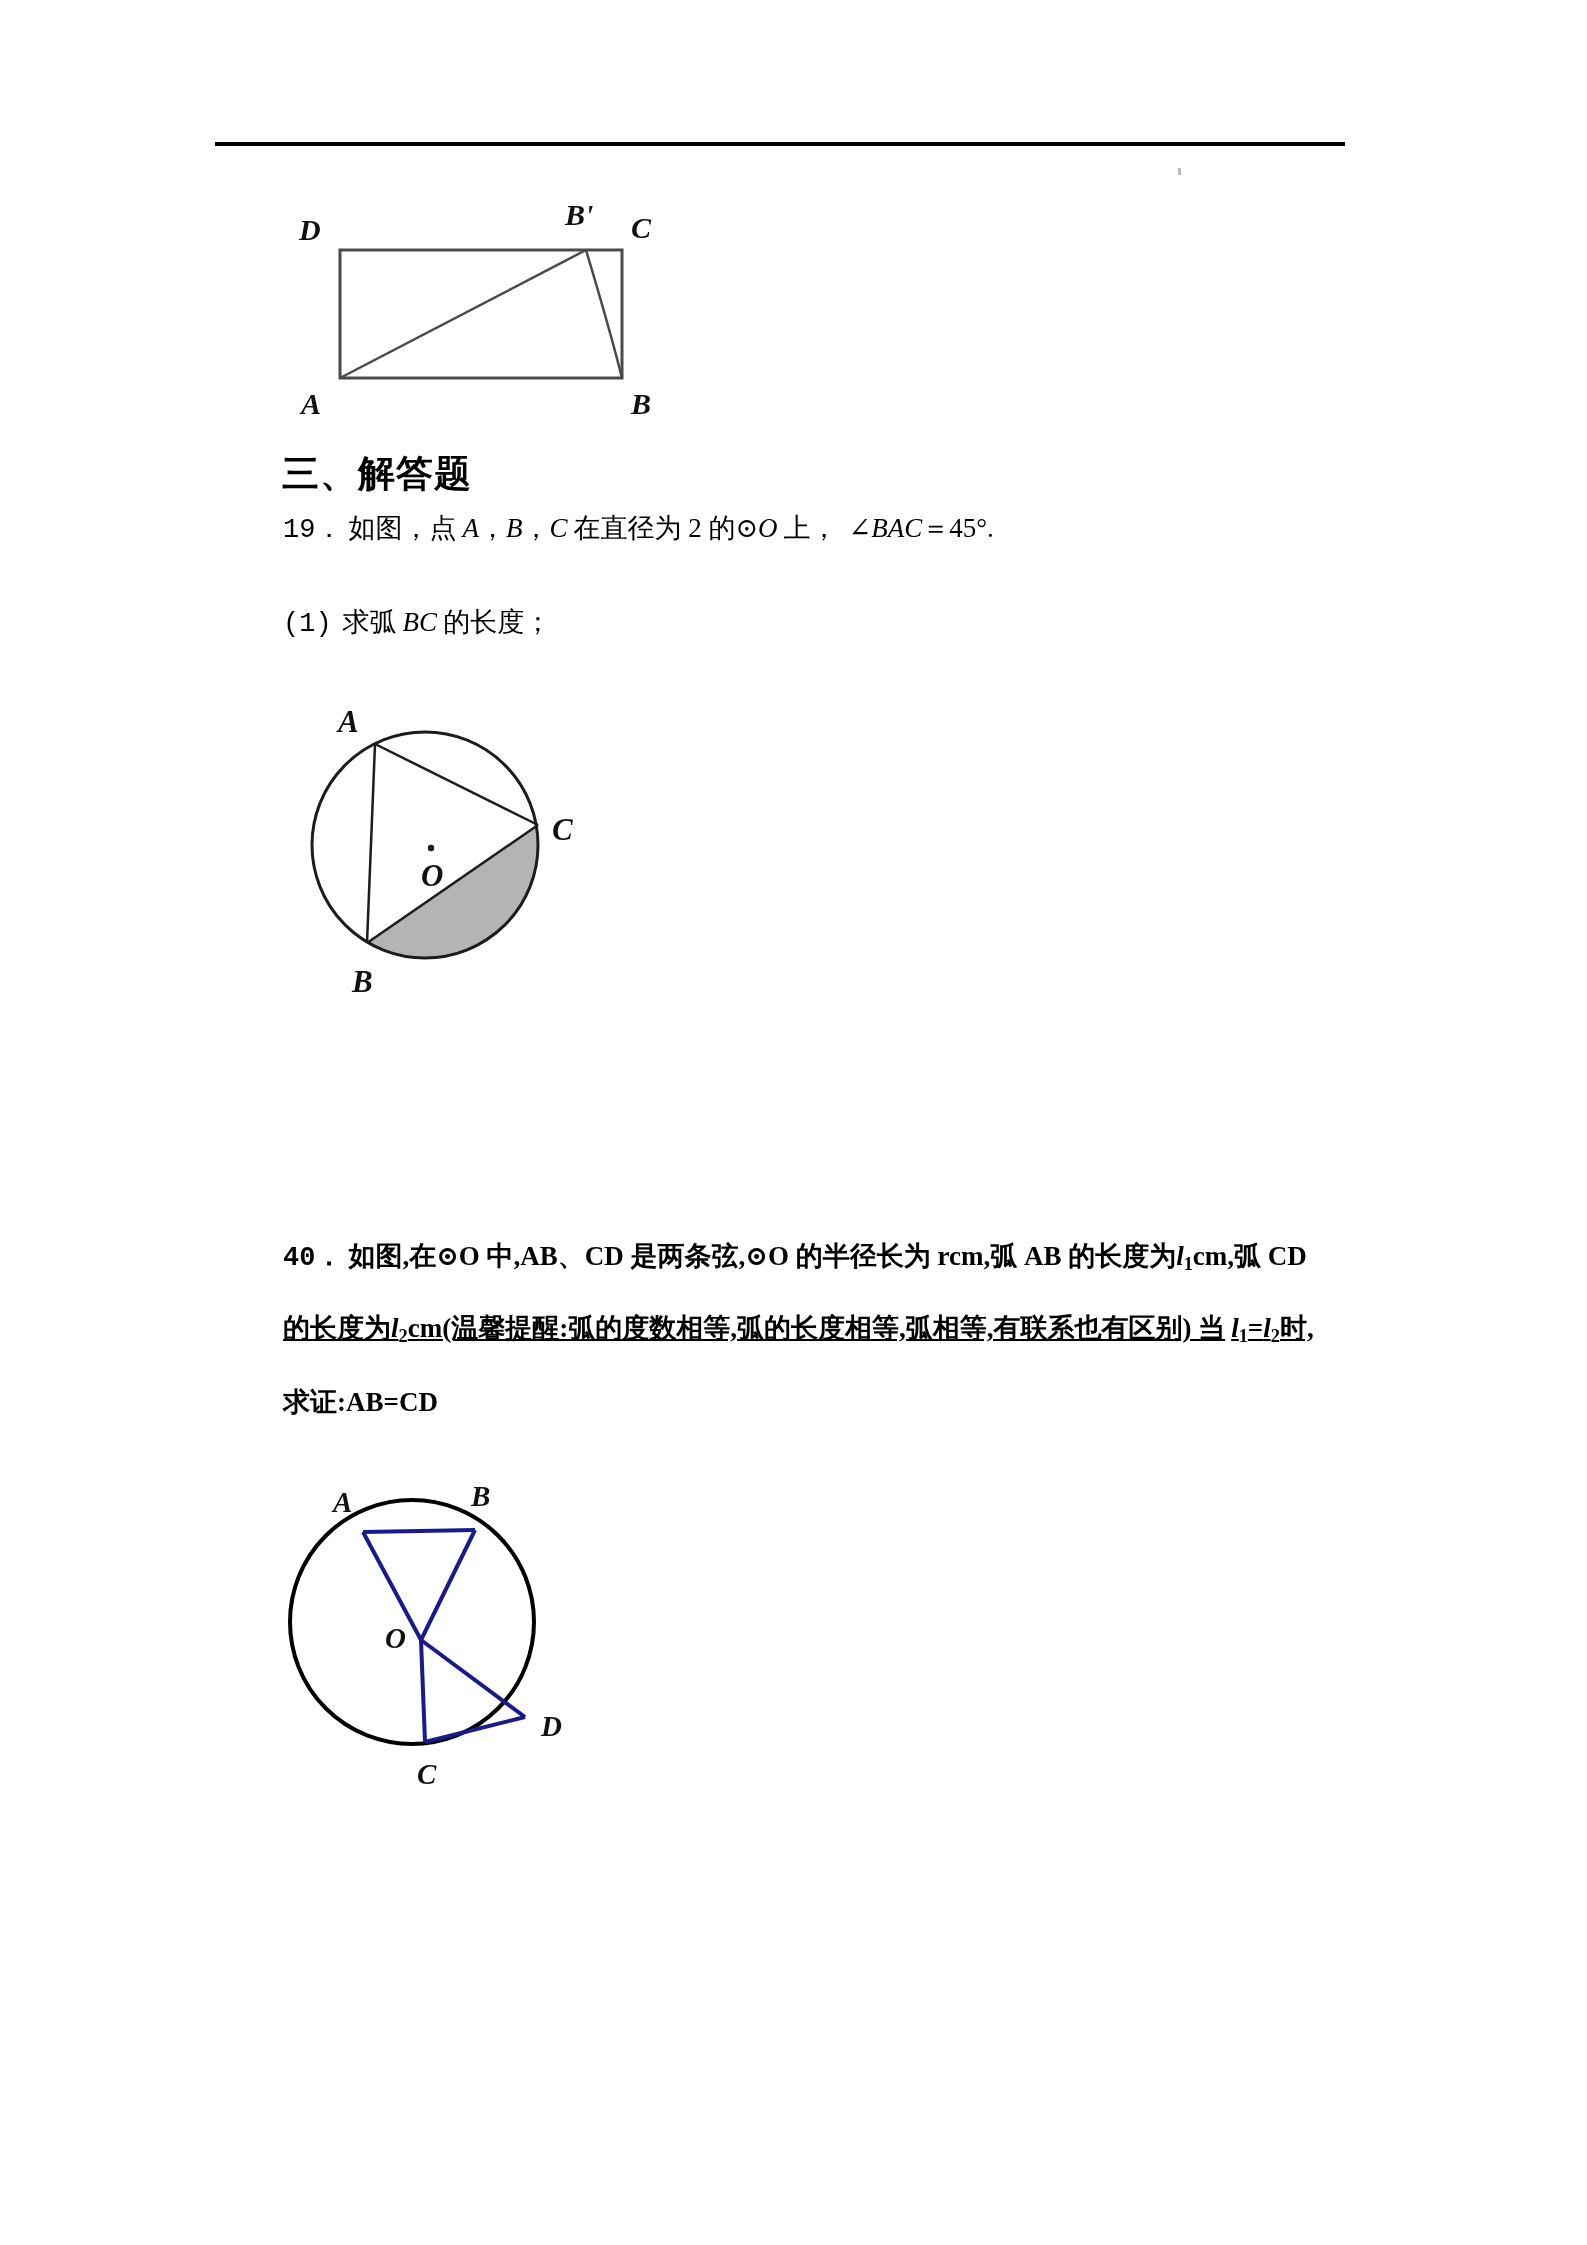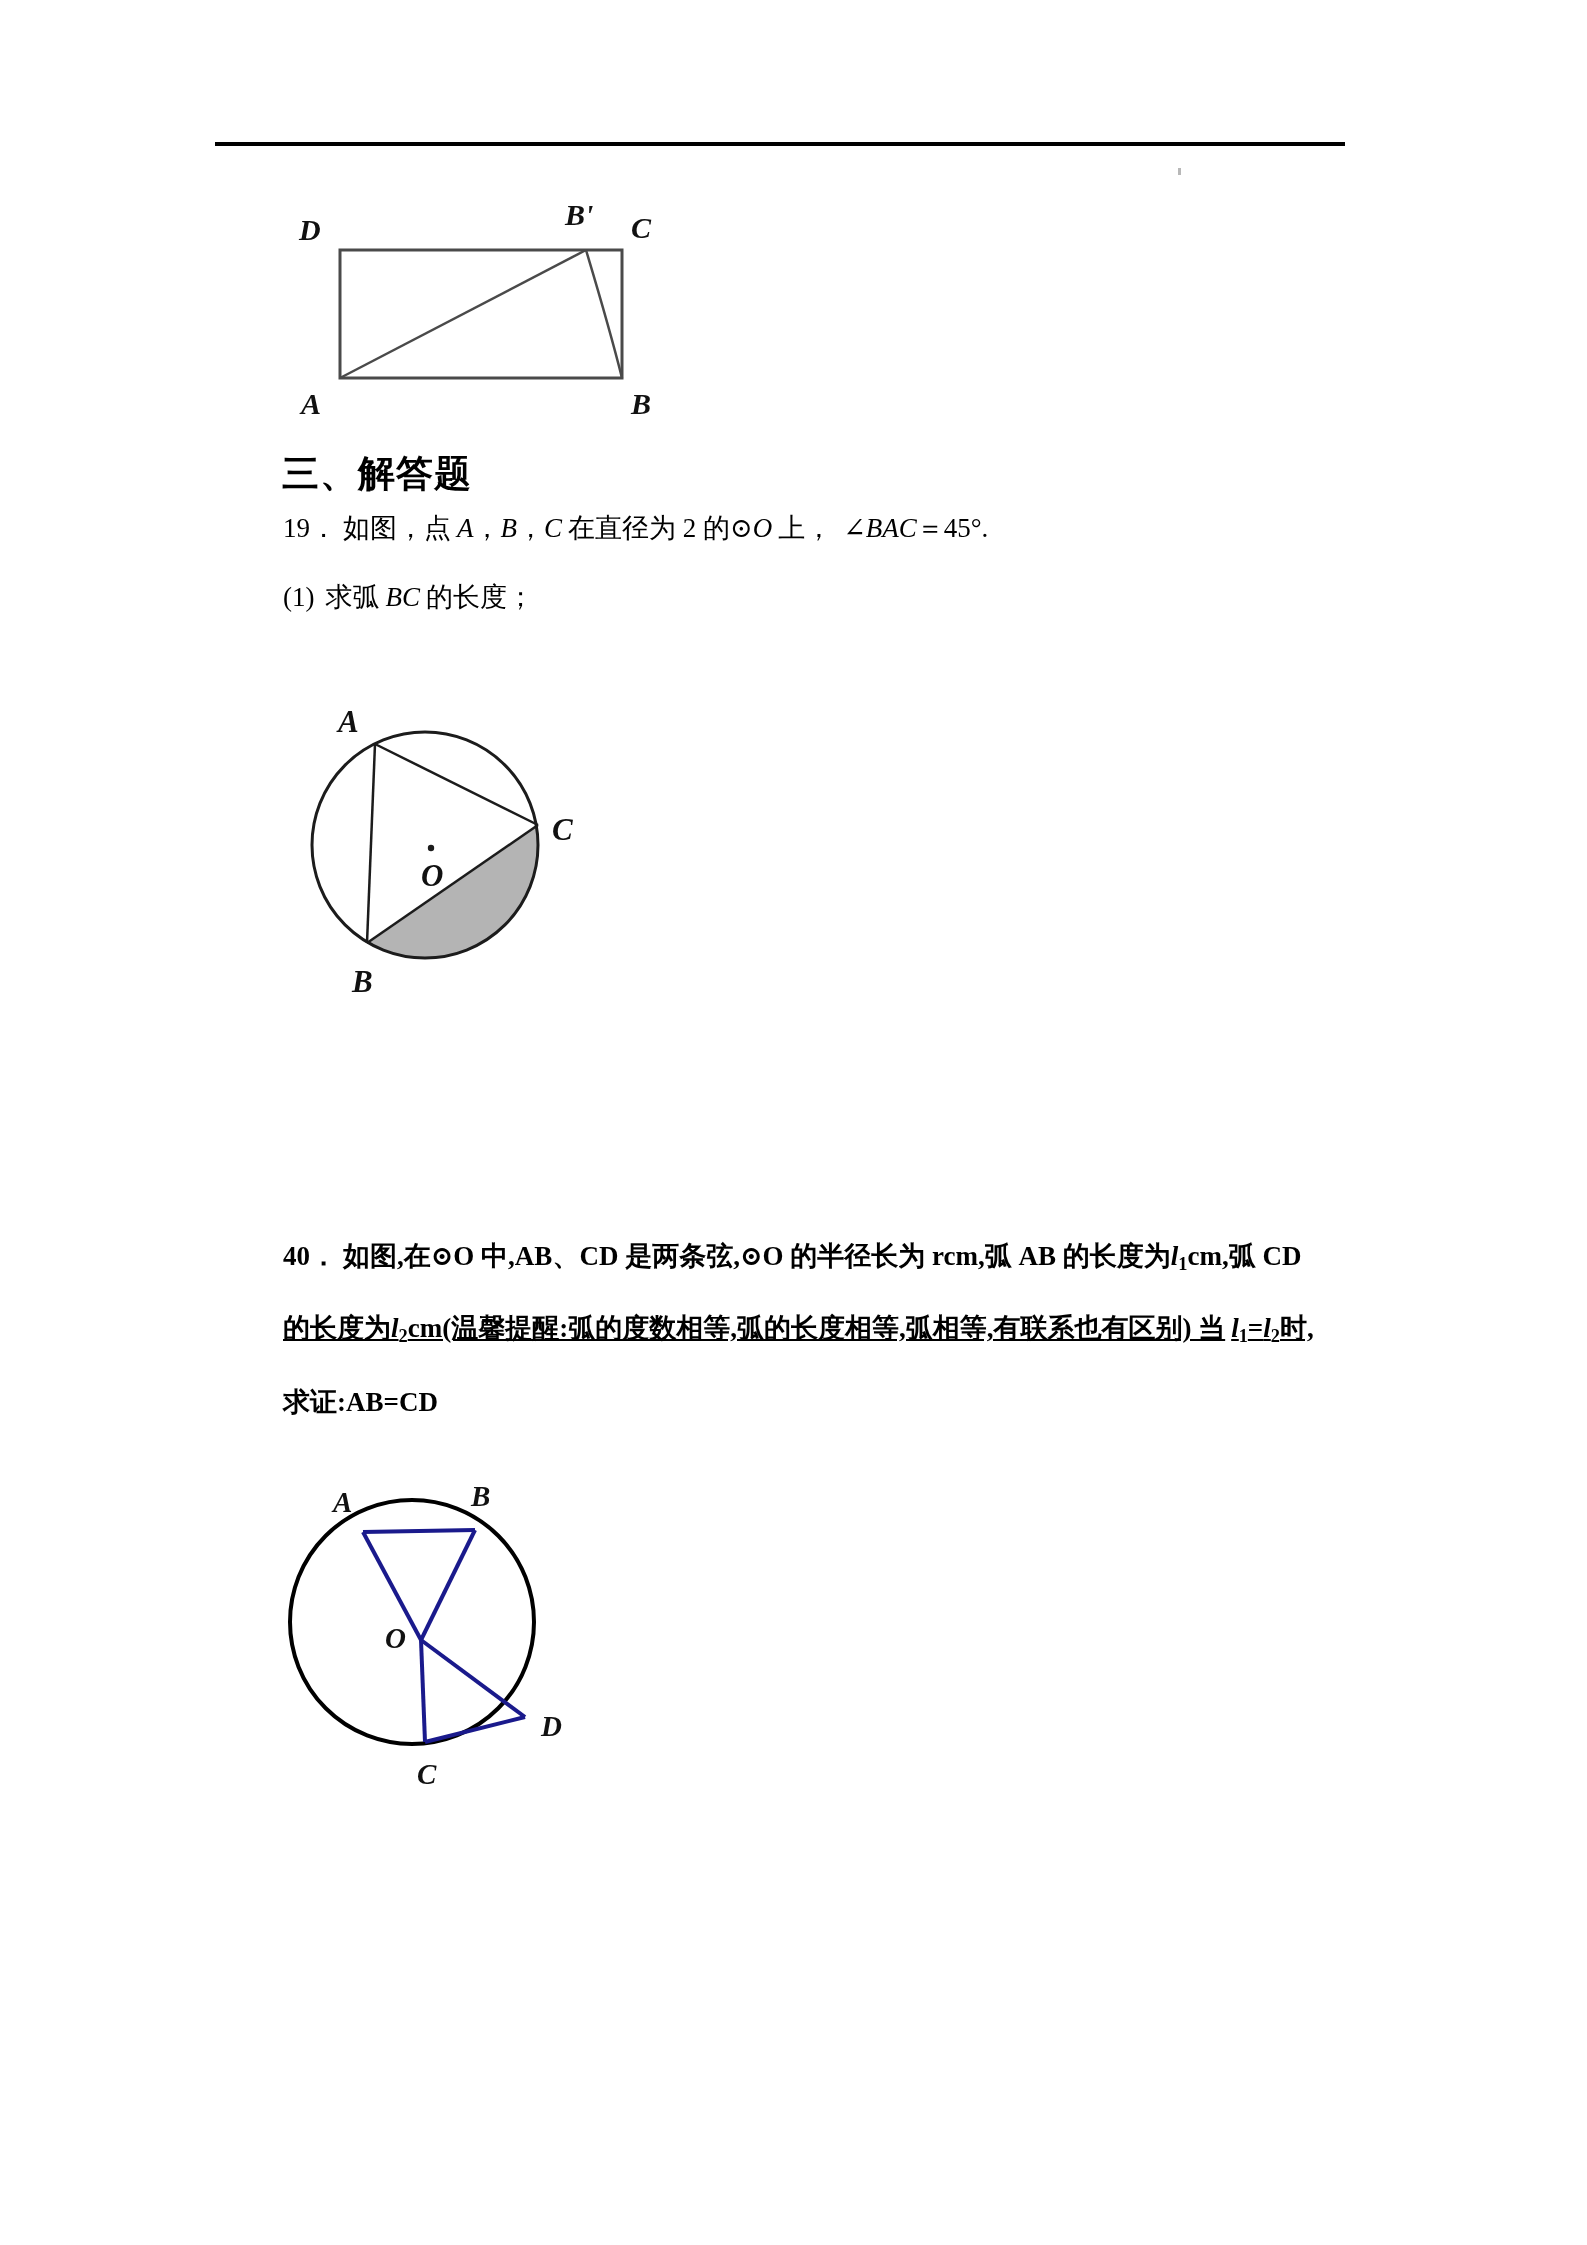--- a/index.html
+++ b/index.html
@@ -58,32 +58,32 @@
     position: absolute;
     left: 282px;
     top: 449px;
     font-size: 37px;
     font-weight: bold;
     font-family: "DejaVu Sans", "Liberation Sans", sans-serif;
     letter-spacing: 1px;
     white-space: nowrap;
   }
   .q19-stem  { left: 283px; top: 515px; }
-  .q19-s1    { left: 283px; top: 584px; }
+  .q19-s1    { left: 283px; top: 609px; }
   .q19-s2    { left: 283px; top: 644px; }
 
   .q20-l1 { left: 283px; top: 1243px; }
   .q20-l2 { left: 283px; top: 1315px; text-decoration: underline; }
   .q20-l3 { left: 283px; top: 1389px; }
 
   .mi { font-style: italic; font-family: "Liberation Serif", "DejaVu Serif", serif; }
   .sub { font-size: 0.68em; vertical-align: -0.28em; font-style: normal; }
   .gap-s { display: inline-block; width: 6px; }
   .gap-m { display: inline-block; width: 11px; }
-  .sans { font-family: Liberation Serif, serif; }
+  .sans { font-family: Liberation Mono, monospace; }
 
   
   .q20-run { font-family: "Liberation Serif", "DejaVu Serif", serif; font-weight: bold; font-size: 27px; }
   .q20-run .mi { font-weight: bold; }
 
   
   .fig-circ1 {
     position: absolute;
     left: 290px;
     top: 680px;

